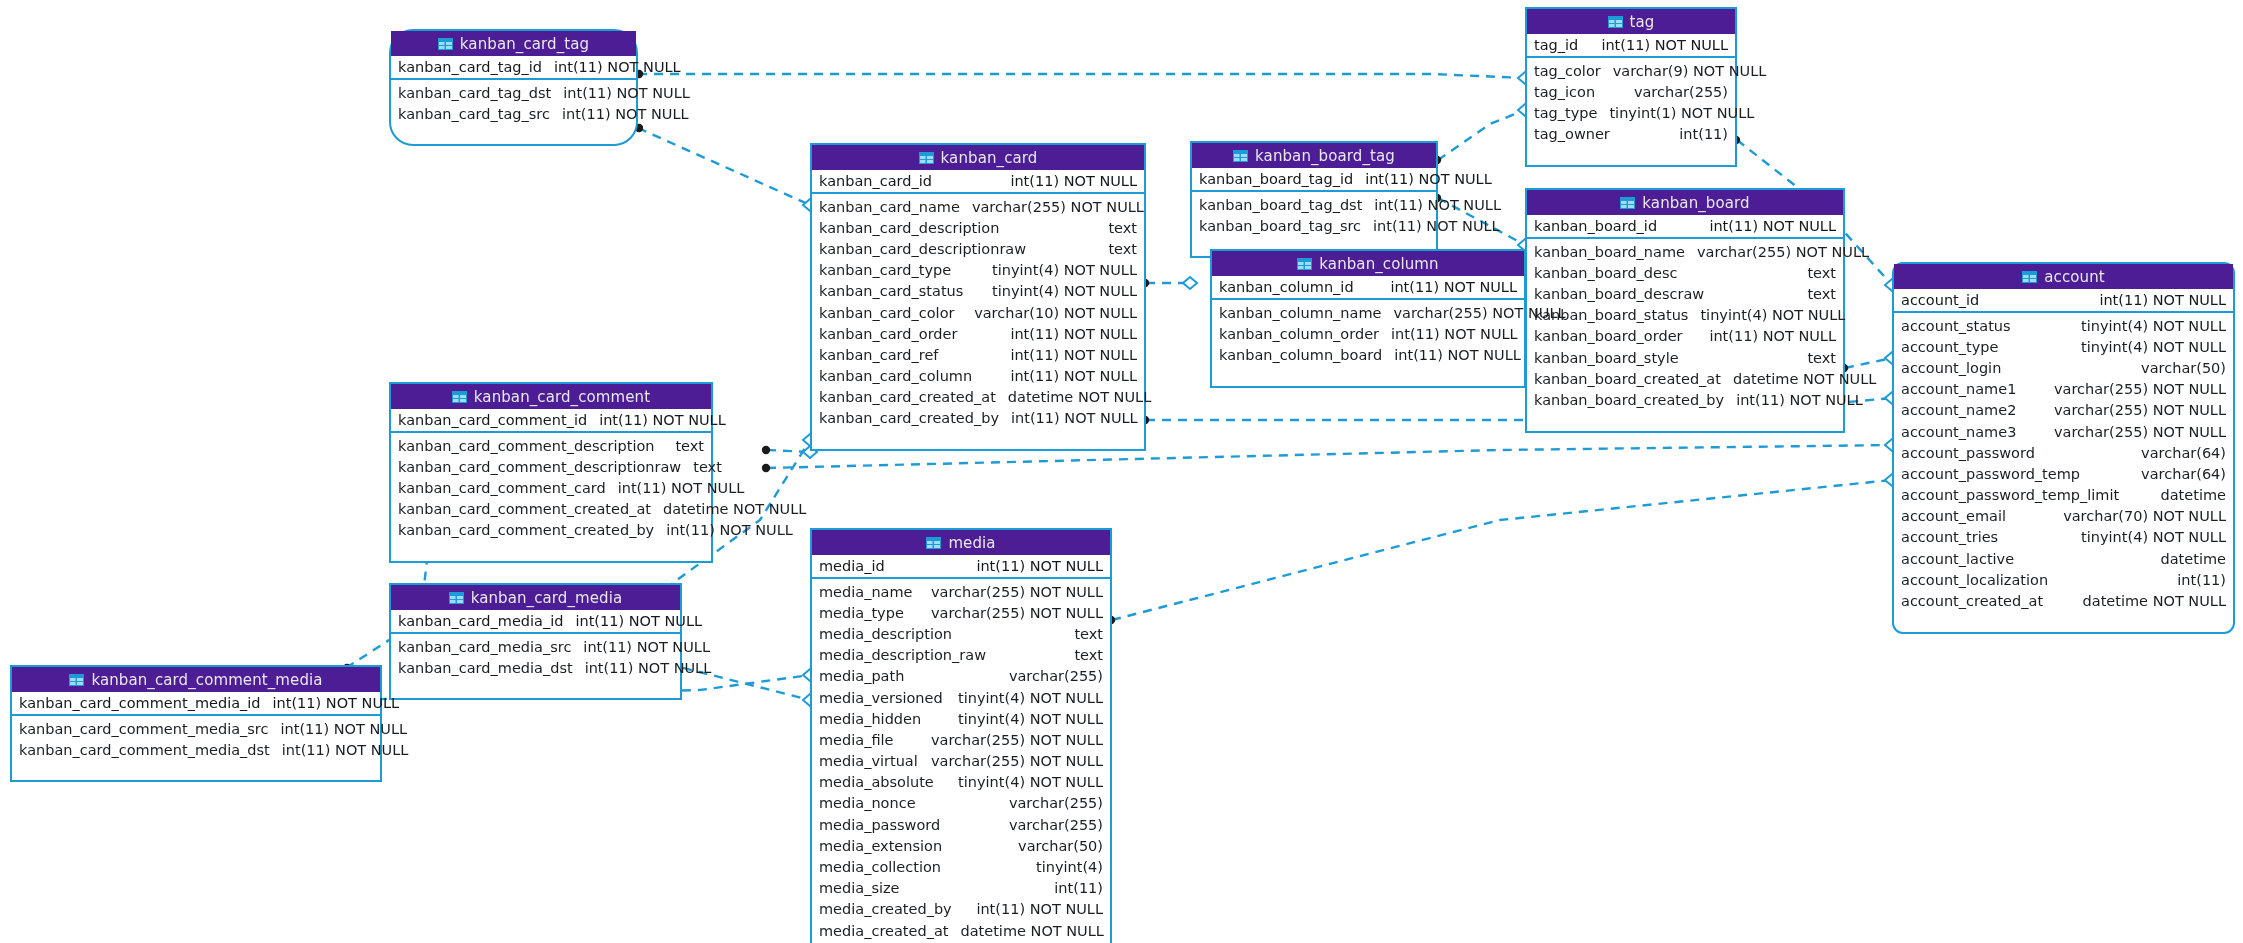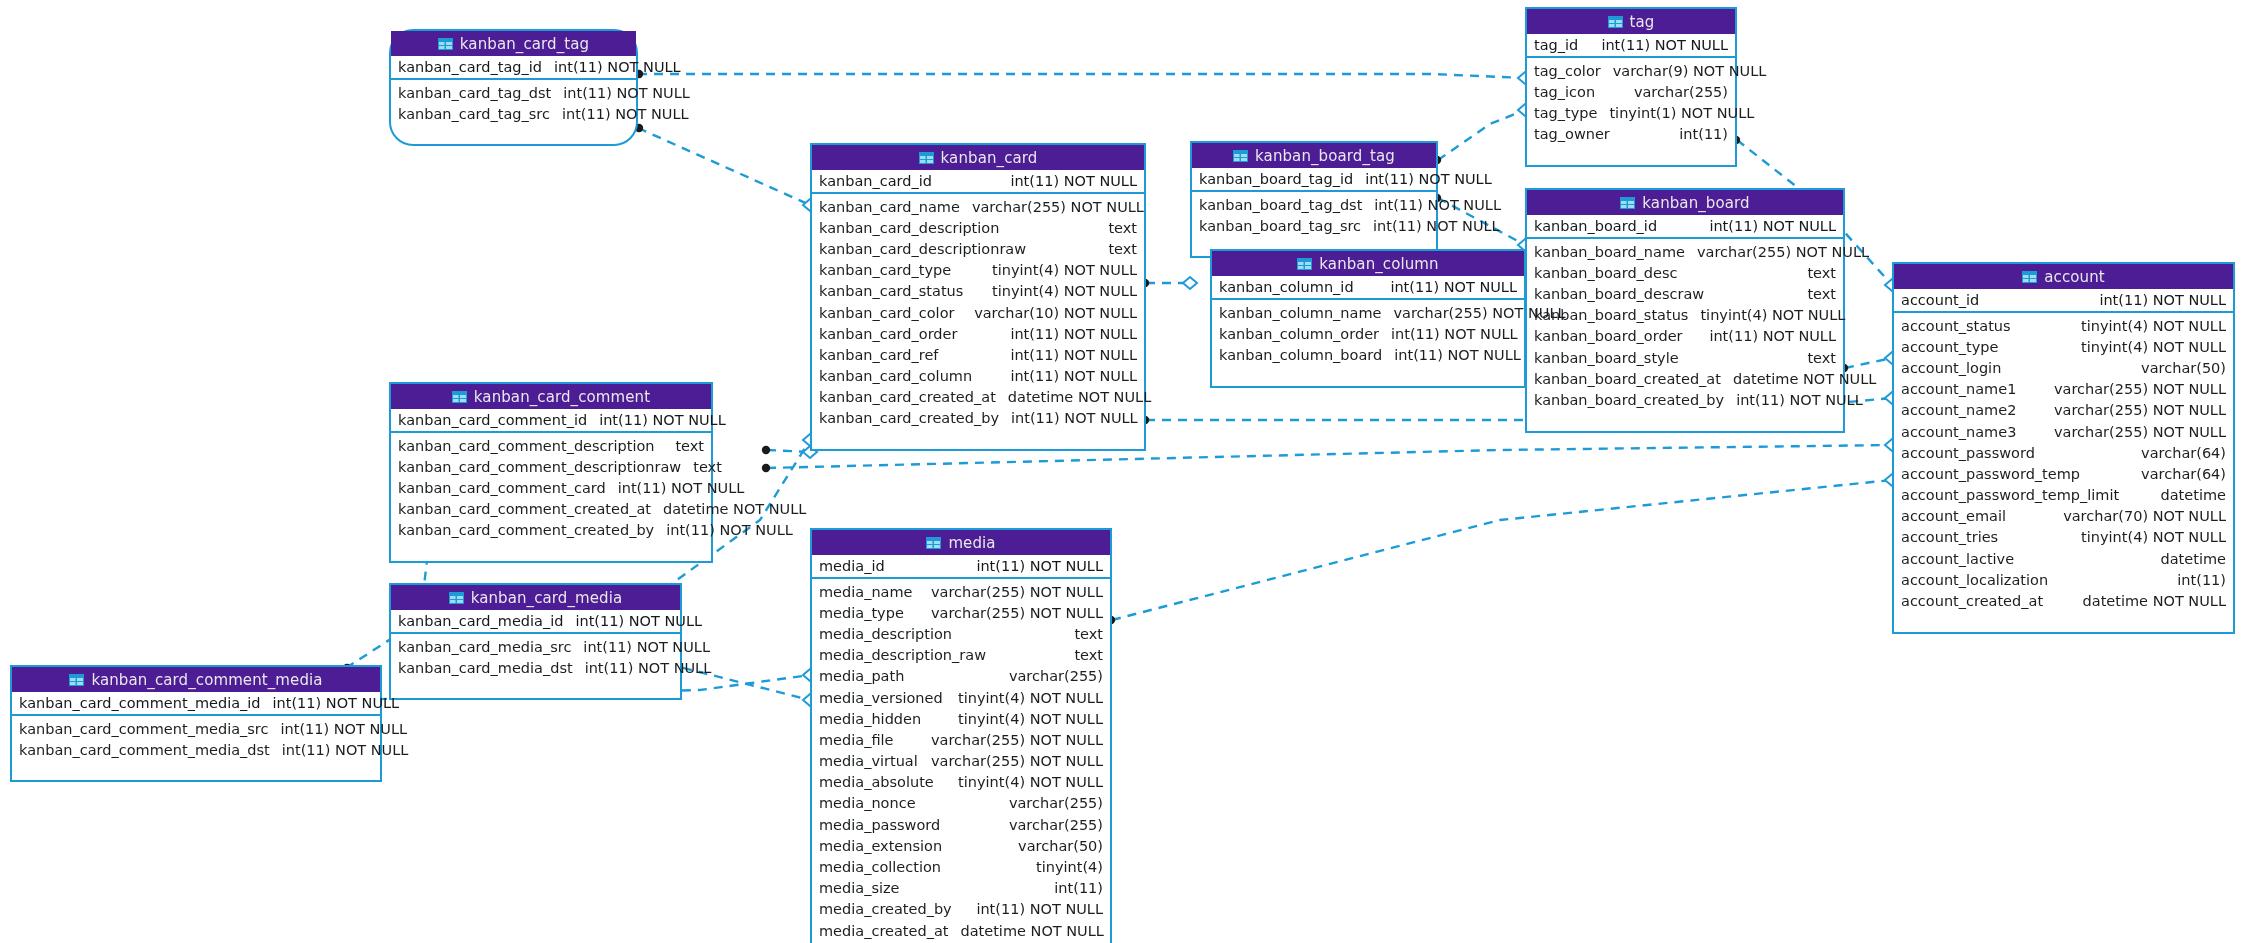--- a/index.html
+++ b/index.html
@@ -52,21 +52,21 @@
   .col-type{margin-left:auto;white-space:nowrap;padding-left:12px;}
   .body-rows{padding-top:2px;padding-bottom:20px;}
 
   
   .t-kct{left:389px;top:29px;width:249px;border-radius:24px;}
   .t-tag{left:1525px;top:7px;width:212px;}
   .t-kbt{left:1190px;top:129px;width:248px;margin-top:12px;}
   .t-kcard{left:810px;top:143px;width:336px;}
   .t-kboard{left:1525px;top:188px;width:320px;}
   .t-kcol{left:1210px;top:249px;width:316px;}
-  .t-acct{left:1892px;top:262px;width:343px;}
+  .t-acct{left:1892px;top:262px;width:343px;border-radius:11px;}
   .t-kcc{left:389px;top:382px;width:324px;}
   .t-media{left:810px;top:496px;width:302px;margin-top:32px;}
   .t-kcm{left:389px;top:583px;width:293px;}
   .t-kccm{left:10px;top:665px;width:372px;}
 </style>
 </head>
 <body>
 
 <div id="canvas">
 

